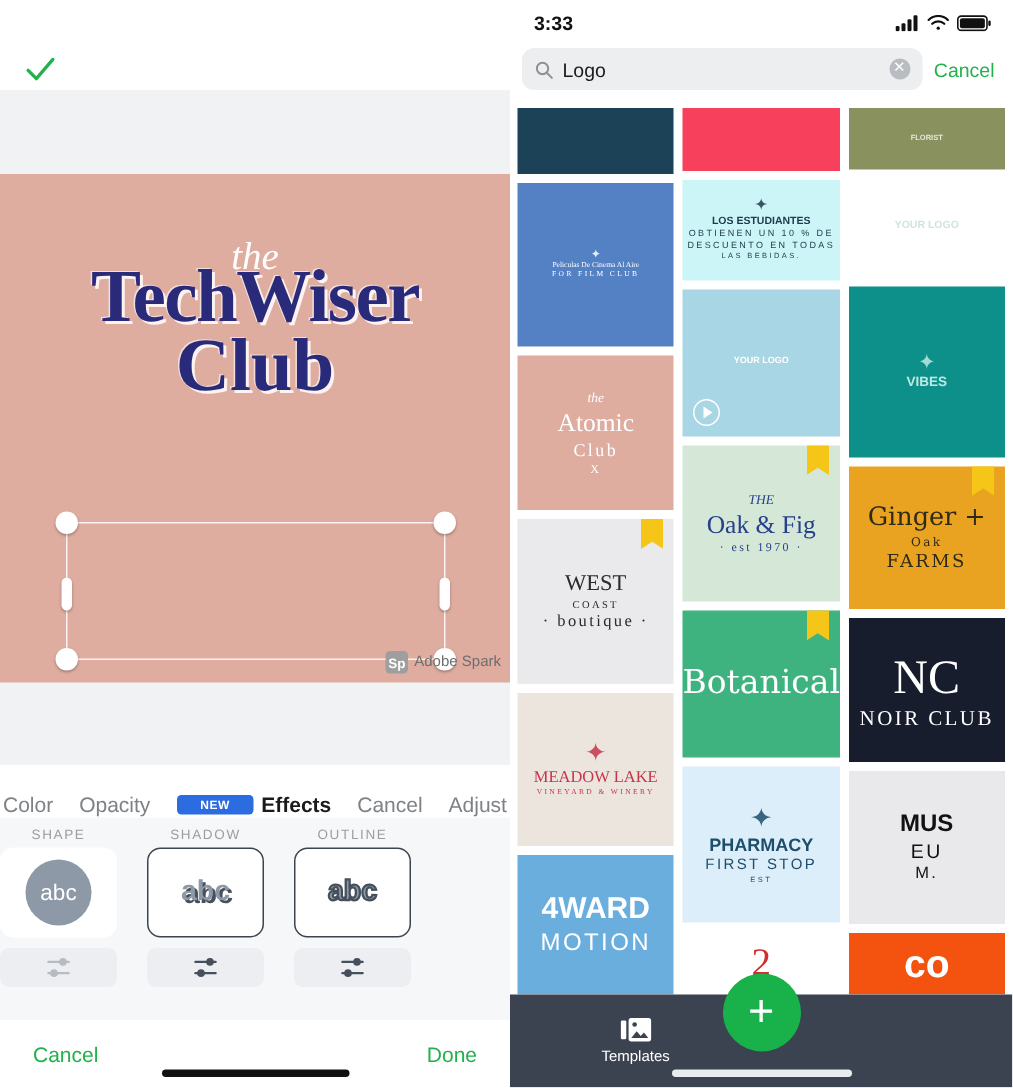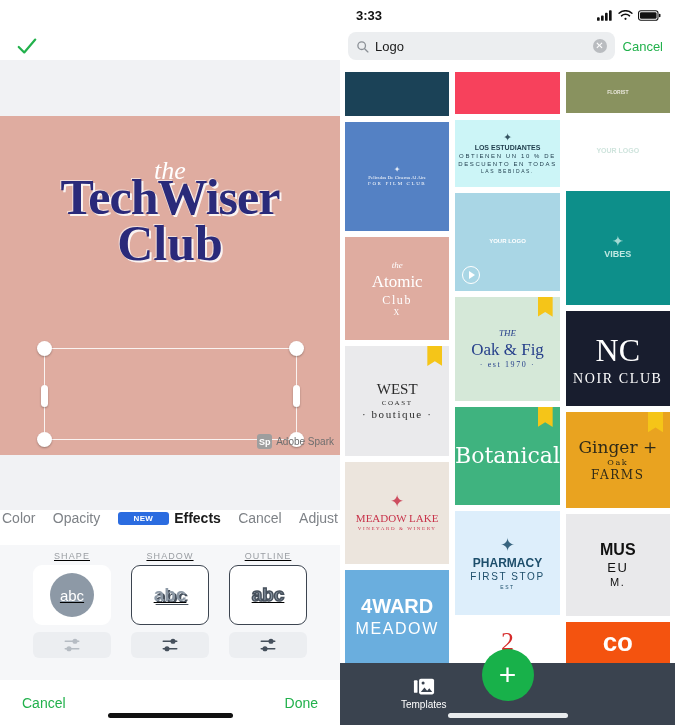--- a/index.html
+++ b/index.html
@@ -37,29 +37,29 @@
   .handle-bar { position:absolute; width:7px; height:22px; border-radius:4px;
             background:#fff; box-shadow:0 1px 2px rgba(0,0,0,.3); top:36px; }
   .hb-l{left:-4px;} .hb-r{right:-4px;}
 
   .watermark { position:absolute; right:6px; bottom:6px; display:flex; align-items:center; gap:4px; }
   .wm-badge { width:15px; height:15px; border-radius:3px; background:#9e9e9e; color:#fff;
               font-size:9px; display:flex; align-items:center; justify-content:center; font-weight:700; }
   .wm-text { font-size:10px; color:#6e6e6e; }
 
   .tool-tabs { position:absolute; left:0; top:510px; width:340px; height:34px;
-               display:flex; align-items:flex-start; justify-content:space-between;
+               display:flex; align-items:flex-end; justify-content:space-between;
                padding:0 2px; background:#fff; }
   .tool-tab { font-size:14px; color:#7e8287; white-space:nowrap; display:flex; align-items:center; gap:5px; }
   .tool-tab.active { color:#1b1b1b; font-weight:700; }
   .new-badge { background:#2b6ce0; color:#fff; font-size:8px; font-weight:700;
                border-radius:3px; padding:2px 16px; letter-spacing:.3px; }
 
   .effects-panel { position:absolute; left:0; top:545px; width:340px; height:135px; background:#f6f7f9; }
-  .eff-row { display:flex; justify-content:center; gap:20px; padding-top:6px;text-decoration:underline; }
+  .eff-row { display:flex; justify-content:flex-start; gap:20px; padding-top:6px; }
   .eff-col { width:78px; text-align:center; }
   .eff-label { font-size:9px; letter-spacing:1.1px; color:#9a9ea3; margin-bottom:4px; }
   .eff-card { width:78px; height:60px; background:#fff; border-radius:9px;
               display:flex; align-items:center; justify-content:center; }
   .eff-card.bordered { border:1.5px solid #3c4450; }
   .eff-abc-circle { width:44px; height:44px; border-radius:50%; background:#8d99a6;
               display:flex; align-items:center; justify-content:center;
               color:#fff; font-size:15px; }
   .eff-abc { font-size:19px; color:#8d99a6; font-weight:700;
              text-shadow: 2px 2px 0 #46505c; }
@@ -301,21 +301,21 @@
           <div class="tile" style="background: rgb(236, 229, 221); height: 105px;">
             <div class="t-label" style="color: rgb(200, 51, 74); font-family: &quot;Liberation Serif&quot;, serif;">
               <div style="height: 19px; opacity: 0.85; font-size: 17px; line-height: 1;">✦</div>
               <div style="font-size: 11px;">MEADOW LAKE</div>
               <div style="font-size: 5px; letter-spacing: 1.6px;">VINEYARD &amp; WINERY</div>
             </div>
           </div>
           <div class="tile" style="background: rgb(106, 174, 222); height: 95px;">
             <div class="t-label" style="color: rgb(255, 255, 255); font-family: &quot;Liberation Sans&quot;, sans-serif;">
               <div style="font-size: 20px; font-weight: 700;">4WARD</div>
-              <div style="font-size: 16px; letter-spacing: 1.6px;">MEADOW</div>
+              <div style="font-size: 16px; letter-spacing: 1.6px;">MOTION</div>
             </div>
           </div>
         </div>
         <div class="col">
           <div class="tile" style="background: rgb(247, 65, 92); height: 45px;">
             <div class="t-label" style="color: rgb(0, 0, 0); font-family: &quot;Liberation Sans&quot;, sans-serif;"></div>
           </div>
           <div class="tile" style="background: rgb(204, 245, 247); height: 72px;">
             <div class="t-label" style="color: rgb(29, 58, 74); font-family: &quot;Liberation Sans&quot;, sans-serif;">
               <div style="height: 12px; opacity: 0.85; font-size: 11px; line-height: 1;">✦</div>
@@ -370,32 +370,32 @@
             <div class="t-label" style="color: rgb(207, 228, 221); font-family: &quot;Liberation Sans&quot;, sans-serif;">
               <div style="font-size: 7px; font-weight: 700;">YOUR LOGO</div>
             </div>
           </div>
           <div class="tile" style="background: rgb(13, 143, 138); height: 125px;">
             <div class="t-label" style="color: rgb(191, 232, 226); font-family: &quot;Liberation Sans&quot;, sans-serif;">
               <div style="height: 15px; opacity: 0.85; font-size: 14px; line-height: 1;">✦</div>
               <div style="font-size: 9px; font-weight: 700;">VIBES</div>
             </div>
           </div>
-          <div class="tile" style="background: rgb(24, 29, 46); height: 105px;">
-            <div class="t-label" style="color: rgb(255, 255, 255); font-family: &quot;Liberation Serif&quot;, serif;">
-              <div style="font-size: 32px;">NC</div>
-              <div style="font-size: 14px; letter-spacing: 1.6px;">NOIR CLUB</div>
-            </div>
-          </div>
           <div class="tile" style="background: rgb(233, 163, 32); height: 105px;">
             <div class="ribbon"></div>
             <div class="t-label" style="color: rgb(47, 42, 24); font-family: &quot;DejaVu Serif&quot;, serif;">
               <div style="font-size: 17px;">Ginger +</div>
               <div style="font-size: 8px; letter-spacing: 1.6px;">Oak</div>
               <div style="font-size: 12px; letter-spacing: 1.6px;">FARMS</div>
+            </div>
+          </div>
+          <div class="tile" style="background: rgb(24, 29, 46); height: 105px;">
+            <div class="t-label" style="color: rgb(255, 255, 255); font-family: &quot;Liberation Serif&quot;, serif;">
+              <div style="font-size: 32px;">NC</div>
+              <div style="font-size: 14px; letter-spacing: 1.6px;">NOIR CLUB</div>
             </div>
           </div>
           <div class="tile" style="background: rgb(233, 233, 235); height: 112px;">
             <div class="t-label" style="color: rgb(17, 17, 17); font-family: &quot;Liberation Sans&quot;, sans-serif;">
               <div style="font-size: 16px; font-weight: 700;">MUS</div>
               <div style="font-size: 13px; letter-spacing: 1.6px;">EU</div>
               <div style="font-size: 11px; letter-spacing: 1.6px;">M.</div>
             </div>
           </div>
           <div class="tile" style="background: rgb(244, 83, 15); height: 45px;">

